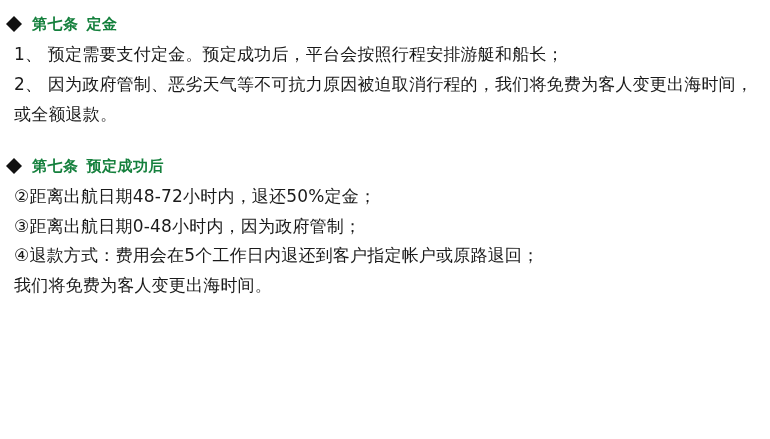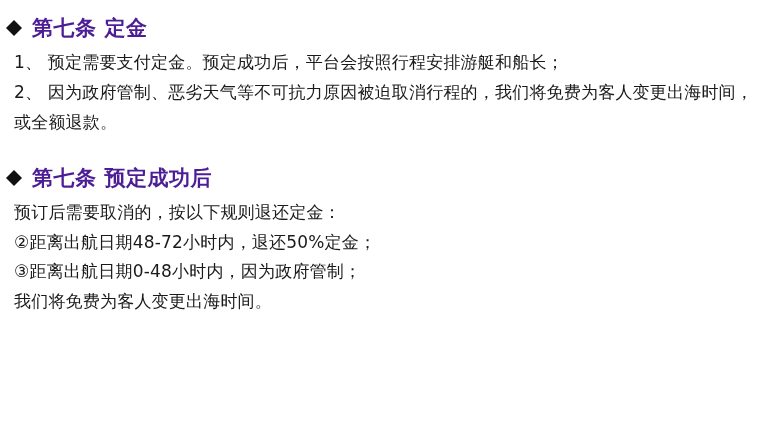--- a/index.html
+++ b/index.html
@@ -18,23 +18,23 @@
     width: 770px;
     height: 439px;
     box-sizing: border-box;
     padding: 10px 14px 0 14px;
     position: relative;
   }
   .section {
     margin: 0;
   }
   .section-heading {
-    font-size: 21px;
+    font-size: 15px;
     font-weight: bold;
-    color: #4c1d95;
+    color: #15803d;
     letter-spacing: 0.5px;
     line-height: 1.35;
     margin: 0 0 6px 0;
     display: flex;
     align-items: center;
   }
   .diamond {
     display: inline-block;
     width: 0;
     height: 0;
@@ -105,20 +105,20 @@
   <div class="section-gap"></div>
 
   <div class="section">
     <div class="section-heading">
       <span class="diamond"></span>
       <span class="heading-text">第七条</span>
       <span class="heading-gap"></span>
       <span class="heading-text">预定成功后</span>
     </div>
     <div class="list-block">
-      <p class="body-line intro-line">预订后需要取消的，按以下规则退还定金：</p>
       <p class="body-line">②距离出航日期48-72小时内，退还50%定金；</p>
       <p class="body-line">③距离出航日期0-48小时内，因为政府管制；</p>
+      <p class="body-line">④退款方式：费用会在5个工作日内退还到客户指定帐户或原路退回；</p>
       <p class="body-line">我们将免费为客人变更出海时间。</p>
     </div>
   </div>
 
 </div>
 
 </body></html>

